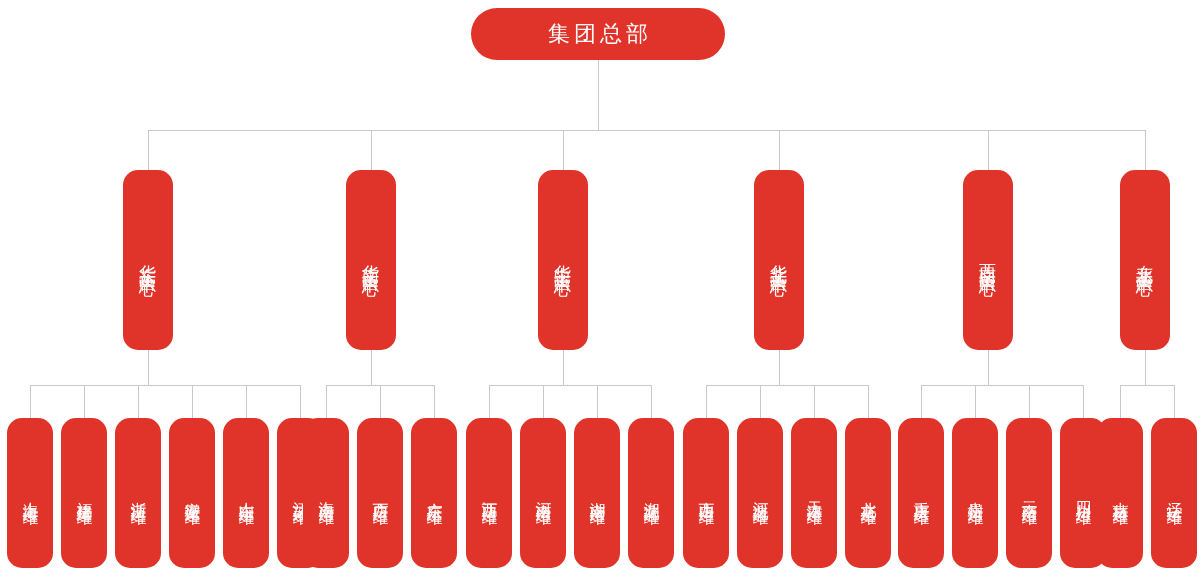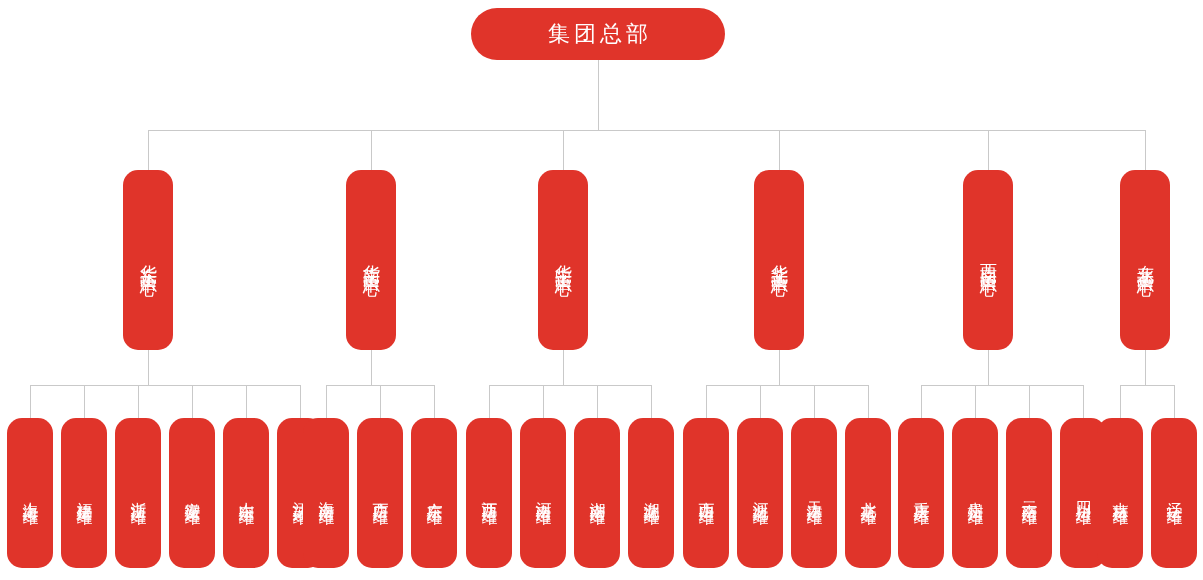--- a/index.html
+++ b/index.html
@@ -32,21 +32,20 @@
   .node {
     position: absolute;
     background: #e0342a;
     color: #ffffff;
     box-sizing: border-box;
     display: flex;
     align-items: center;
     justify-content: center;
     text-align: center;
     line-height: 1.18;
-    font-family: Liberation Serif, serif;
   }
 
   .node.root {
     border-radius: 28px;
     font-size: 22px;
     letter-spacing: 4px;
     text-indent: 4px;
   }
 
   .node.center {

